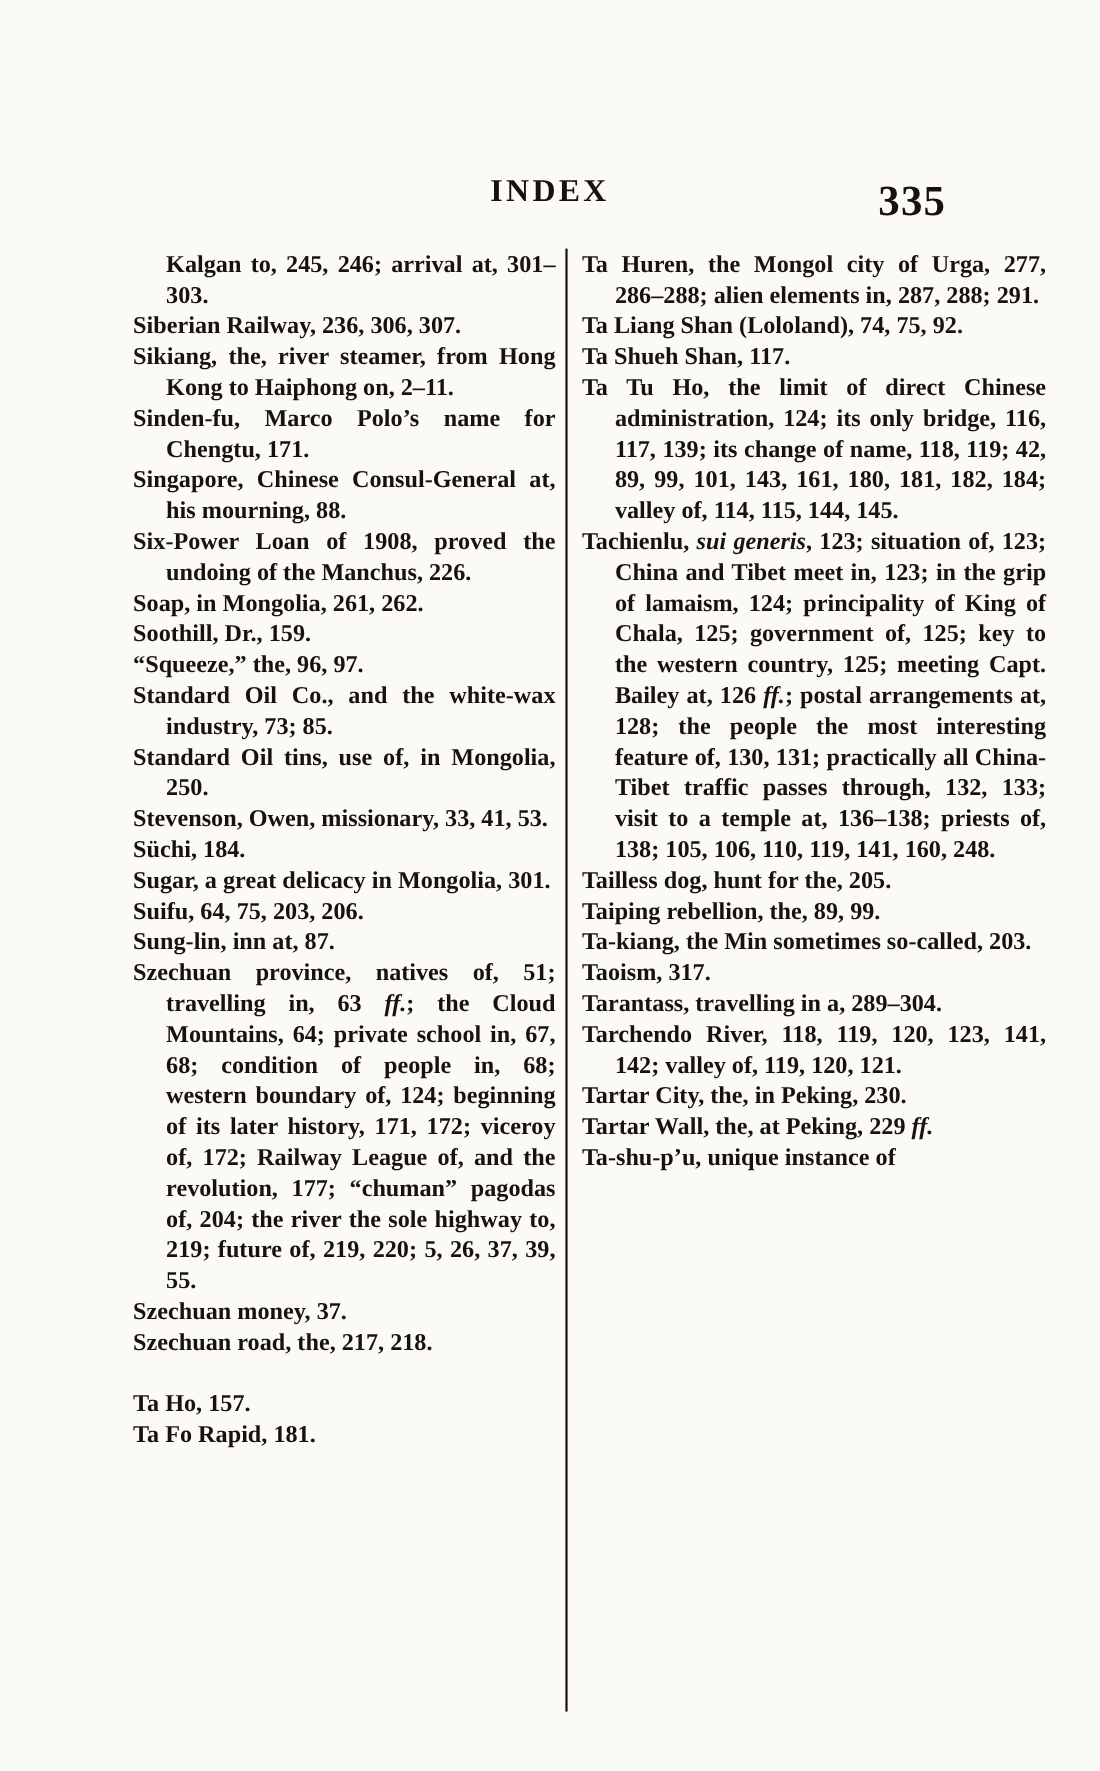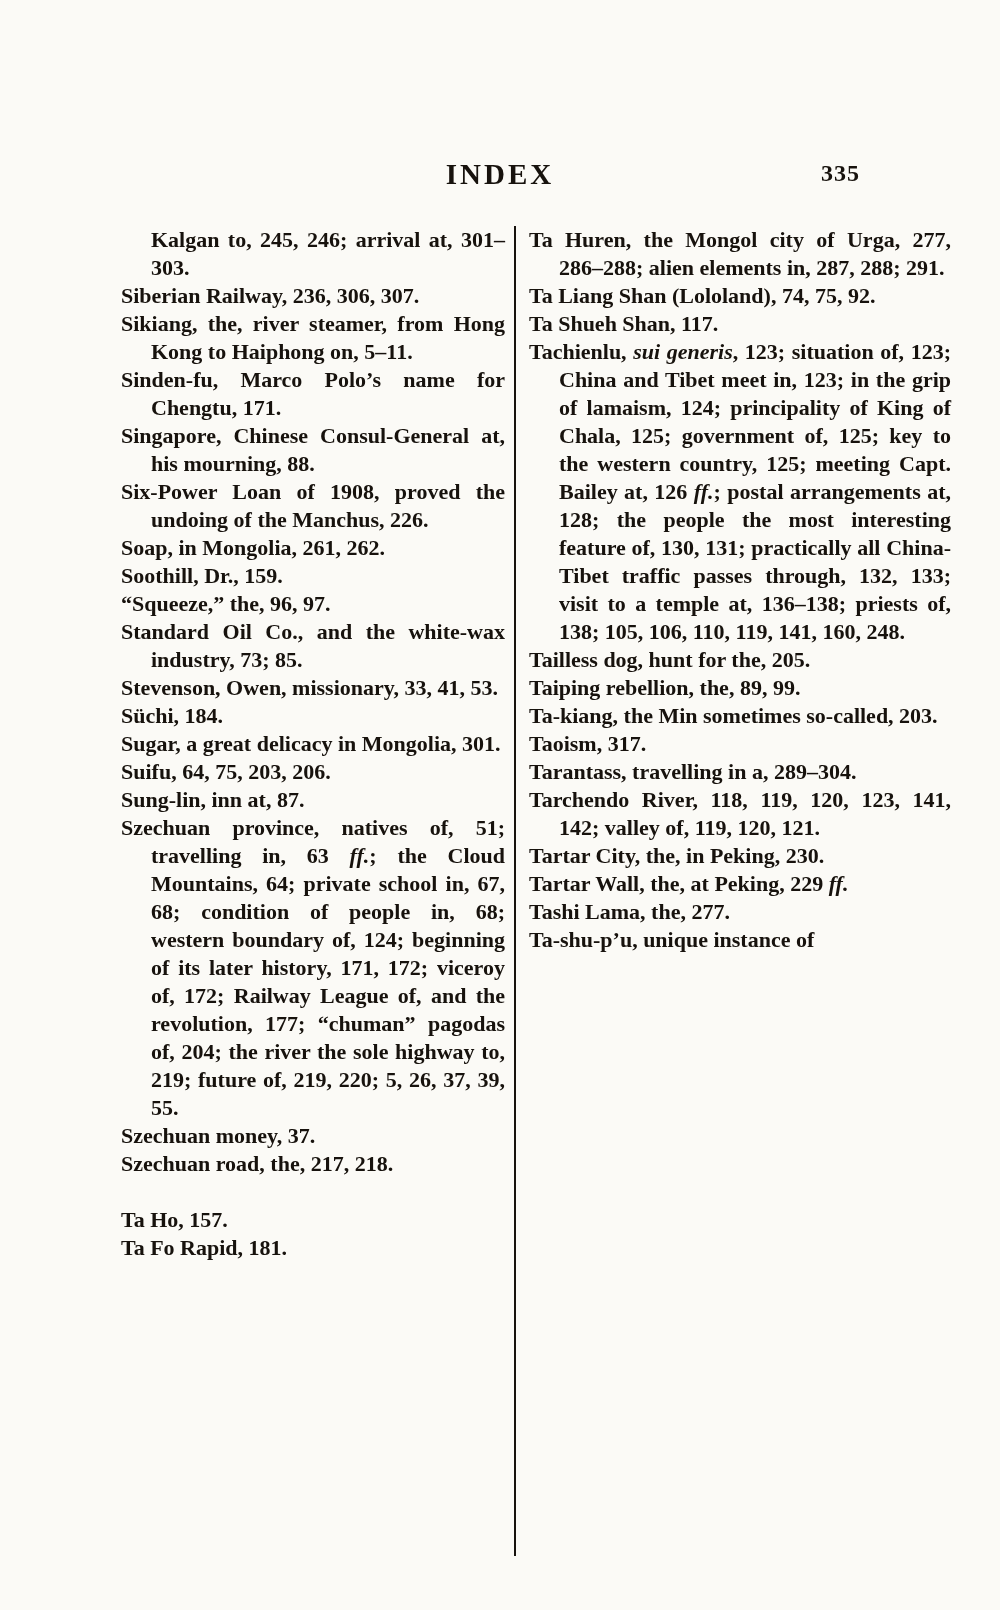--- a/index.html
+++ b/index.html
@@ -17,21 +17,21 @@
   .page-header {
     position:absolute; top:158px; left:85px; right:85px; height:44px;
     text-align:center;
   }
   .title {
     margin:0; display:inline-block;
     font-size:29px; font-weight:700; letter-spacing:3px;
   }
   .folio {
     position:absolute; top:2px; right:55px;
-    font-size:24px; font-weight:700; letter-spacing:1px;
+    font-size:39px; font-weight:700; letter-spacing:1px;
   }
 
   .columns {
     position:absolute; top:226px; left:85px; width:830px; height:1330px;
     display:flex; align-items:stretch;margin-left:36px;
   }
   .col-left { width:384px; }
   .col-rule { width:2px; background:var(--ink); margin-left:9px; margin-right:13px; }
   .col-right { flex:1; }
 
@@ -51,50 +51,51 @@
 <div class="page">
   <header class="page-header">
     <h1 class="title">INDEX</h1>
     <span class="folio">335</span>
   </header>
 
   <main class="columns">
     <section class="col col-left" id="col-left">
         <p class="entry continuation"><span>Kalgan to, 245, 246; arrival at, 301–303.</span></p>
         <p class="entry"><span>Siberian Railway, 236, 306, 307.</span></p>
-        <p class="entry"><span>Sikiang, the, river steamer, from Hong Kong to Haiphong on, 5–11.</span></p>
+        <p class="entry"><span>Sikiang, the, river steamer, from Hong Kong to Haiphong on, 2–11.</span></p>
         <p class="entry"><span>Sinden-fu, Marco Polo’s name for Chengtu, 171.</span></p>
         <p class="entry"><span>Singapore, Chinese Consul-General at, his mourning, 88.</span></p>
         <p class="entry"><span>Six-Power Loan of 1908, proved the undoing of the Manchus, 226.</span></p>
         <p class="entry"><span>Soap, in Mongolia, 261, 262.</span></p>
         <p class="entry"><span>Soothill, Dr., 159.</span></p>
         <p class="entry"><span>“Squeeze,” the, 96, 97.</span></p>
         <p class="entry"><span>Standard Oil Co., and the white-wax industry, 73; 85.</span></p>
+        <p class="entry"><span>Standard Oil tins, use of, in Mongolia, 250.</span></p>
         <p class="entry"><span>Stevenson, Owen, missionary, 33, 41, 53.</span></p>
         <p class="entry"><span>Süchi, 184.</span></p>
         <p class="entry"><span>Sugar, a great delicacy in Mongolia, 301.</span></p>
         <p class="entry"><span>Suifu, 64, 75, 203, 206.</span></p>
         <p class="entry"><span>Sung-lin, inn at, 87.</span></p>
         <p class="entry"><span>Szechuan province, natives of, 51; travelling in, 63 </span><i>ff.</i><span>; the Cloud Mountains, 64; private school in, 67, 68; condition of people in, 68; western boundary of, 124; beginning of its later history, 171, 172; viceroy of, 172; Railway League of, and the revolution, 177; “chuman” pagodas of, 204; the river the sole highway to, 219; future of, 219, 220; 5, 26, 37, 39, 55.</span></p>
         <p class="entry"><span>Szechuan money, 37.</span></p>
         <p class="entry"><span>Szechuan road, the, 217, 218.</span></p>
         <p class="entry gap-before"><span>Ta Ho, 157.</span></p>
         <p class="entry"><span>Ta Fo Rapid, 181.</span></p>
       </section>
     <div class="col-rule"></div>
     <section class="col col-right" id="col-right">
         <p class="entry"><span>Ta Huren, the Mongol city of Urga, 277, 286–288; alien elements in, 287, 288; 291.</span></p>
         <p class="entry"><span>Ta Liang Shan (Lololand), 74, 75, 92.</span></p>
         <p class="entry"><span>Ta Shueh Shan, 117.</span></p>
+        <p class="entry"><span>Ta Tu Ho, the limit of direct Chinese administration, 124; its only bridge, 116, 117, 139; its change of name, 118, 119; 42, 89, 99, 101, 143, 161, 180, 181, 182, 184; valley of, 114, 115, 144, 145.</span></p>
         <p class="entry"><span>Tachienlu, </span><i>sui generis</i><span>, 123; situation of, 123; China and Tibet meet in, 123; in the grip of lamaism, 124; principality of King of Chala, 125; government of, 125; key to the western country, 125; meeting Capt. Bailey at, 126 </span><i>ff.</i><span>; postal arrangements at, 128; the people the most interesting feature of, 130, 131; practically all China-Tibet traffic passes through, 132, 133; visit to a temple at, 136–138; priests of, 138; 105, 106, 110, 119, 141, 160, 248.</span></p>
         <p class="entry"><span>Tailless dog, hunt for the, 205.</span></p>
         <p class="entry"><span>Taiping rebellion, the, 89, 99.</span></p>
         <p class="entry"><span>Ta-kiang, the Min sometimes so-called, 203.</span></p>
         <p class="entry"><span>Taoism, 317.</span></p>
         <p class="entry"><span>Tarantass, travelling in a, 289–304.</span></p>
         <p class="entry"><span>Tarchendo River, 118, 119, 120, 123, 141, 142; valley of, 119, 120, 121.</span></p>
         <p class="entry"><span>Tartar City, the, in Peking, 230.</span></p>
         <p class="entry"><span>Tartar Wall, the, at Peking, 229 </span><i>ff.</i></p>
-        <p class="entry"><span>Tashi Lama, the, 277.</span></p>
         <p class="entry"><span>Ta-shu-p’u, unique instance of</span></p>
       </section>
   </main>
 </div>
 
 </body></html>

